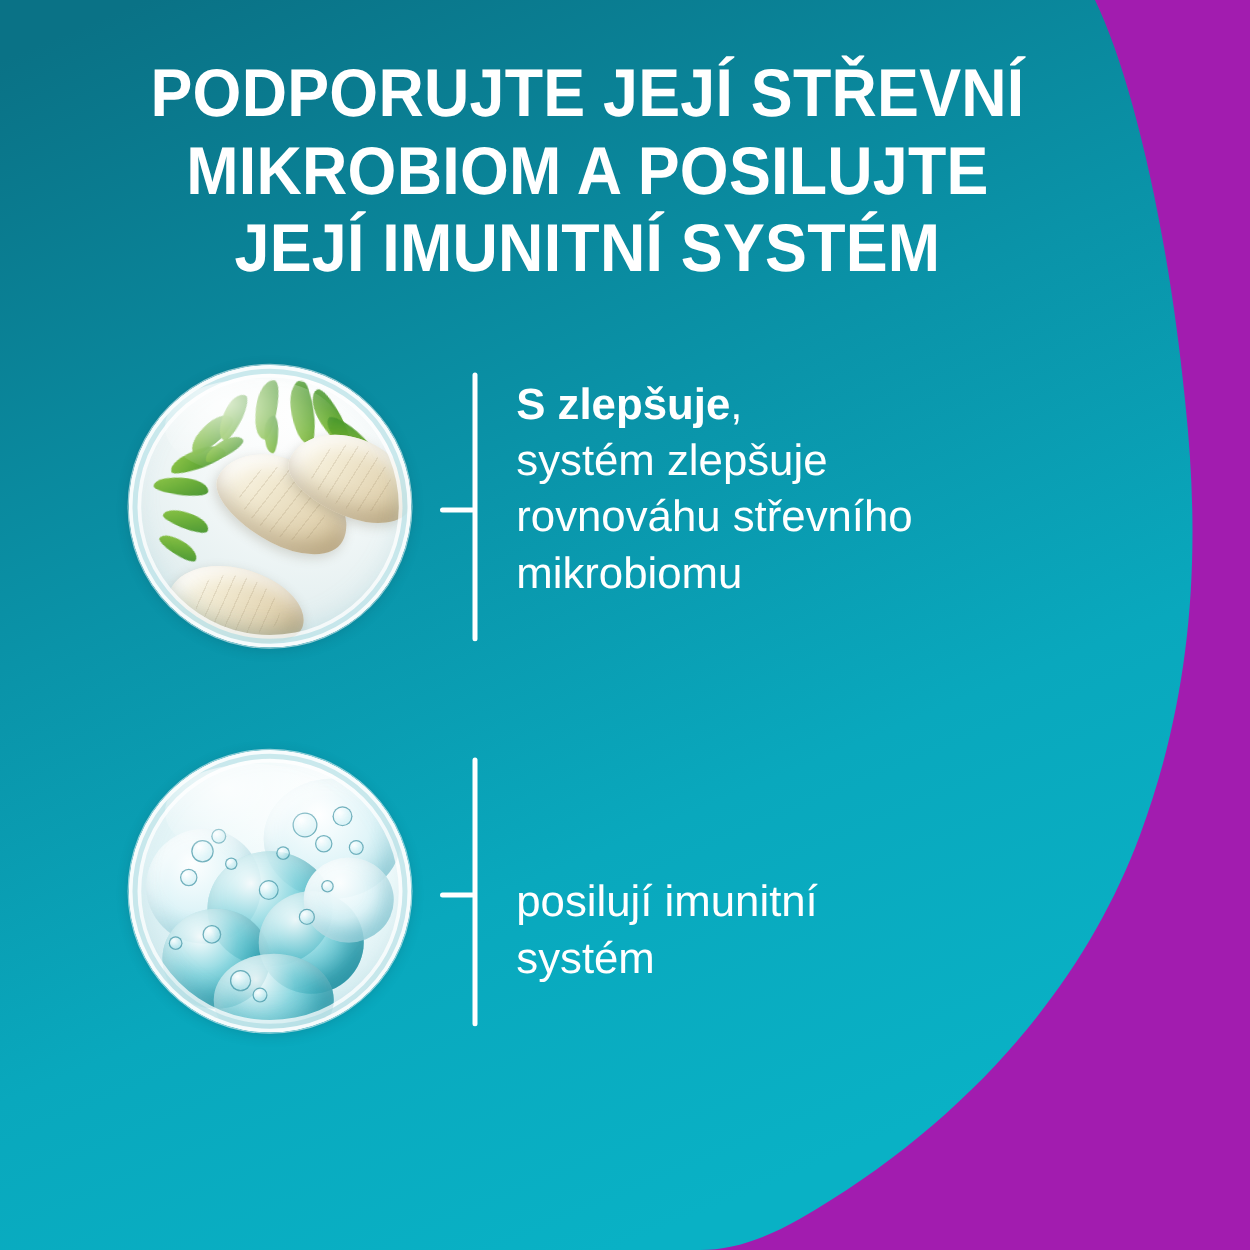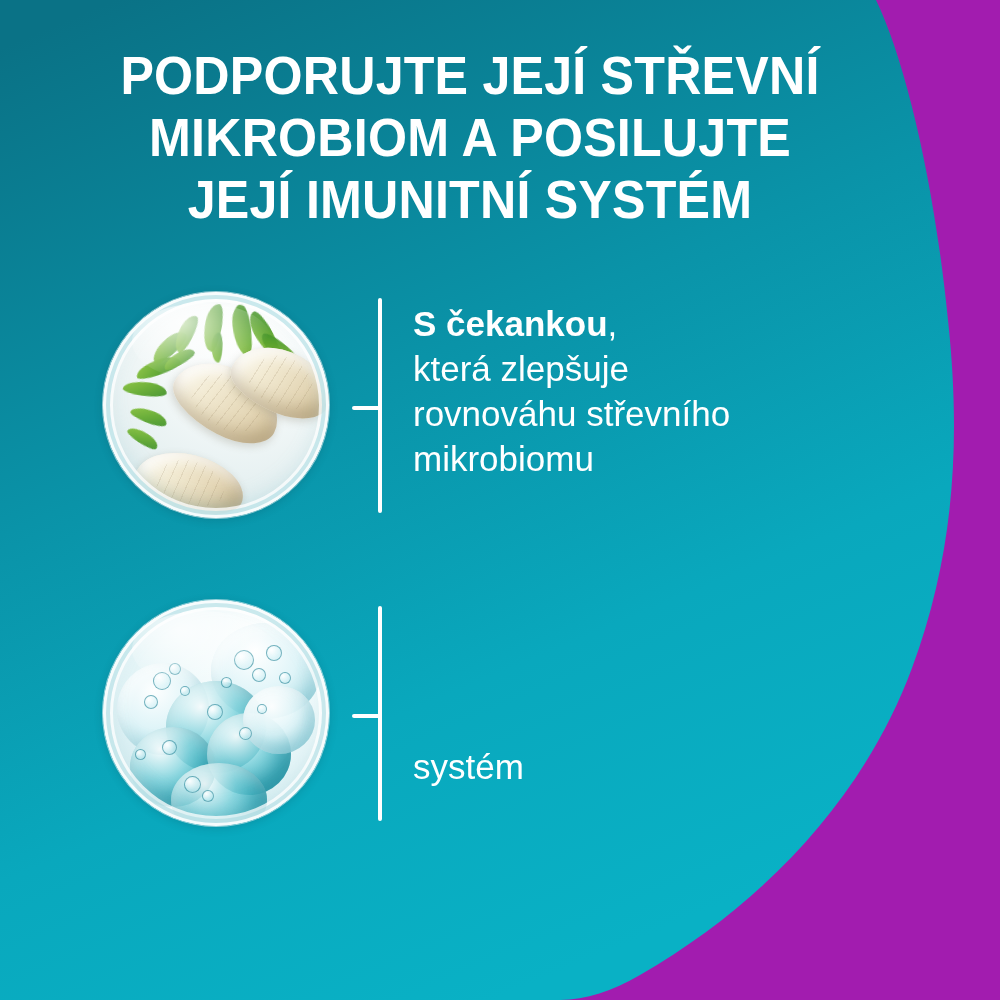--- a/index.html
+++ b/index.html
@@ -256,22 +256,22 @@
       </div>
       <div class="rim"></div>
     </div>
 
     <div class="connector">
       <div class="vline"></div>
       <div class="tick"></div>
     </div>
 
     <div class="feature-text">
-      <span class="lead">S čekankou</span><span>,</span><br>
-      <span>která zlepšuje</span><br>
+      <span class="lead">S zlepšuje</span><span>,</span><br>
+      <span>systém zlepšuje</span><br>
       <span>rovnováhu střevního</span><br>
       <span>mikrobiomu</span>
     </div>
   </div>
 
   <div class="feature feature-2">
 
     <div class="circle-wrap">
       <div class="dish">
         <div class="photo-gel">
@@ -305,18 +305,18 @@
     </div>
 
     <div class="connector">
       <div class="vline"></div>
       <div class="tick"></div>
     </div>
 
     <div class="feature-text">
       <span></span><br>
       <br>
-      <br>
+      <span>posilují imunitní</span><br>
       <span>systém</span>
     </div>
   </div>
 
 </div>
 
 </body></html>

